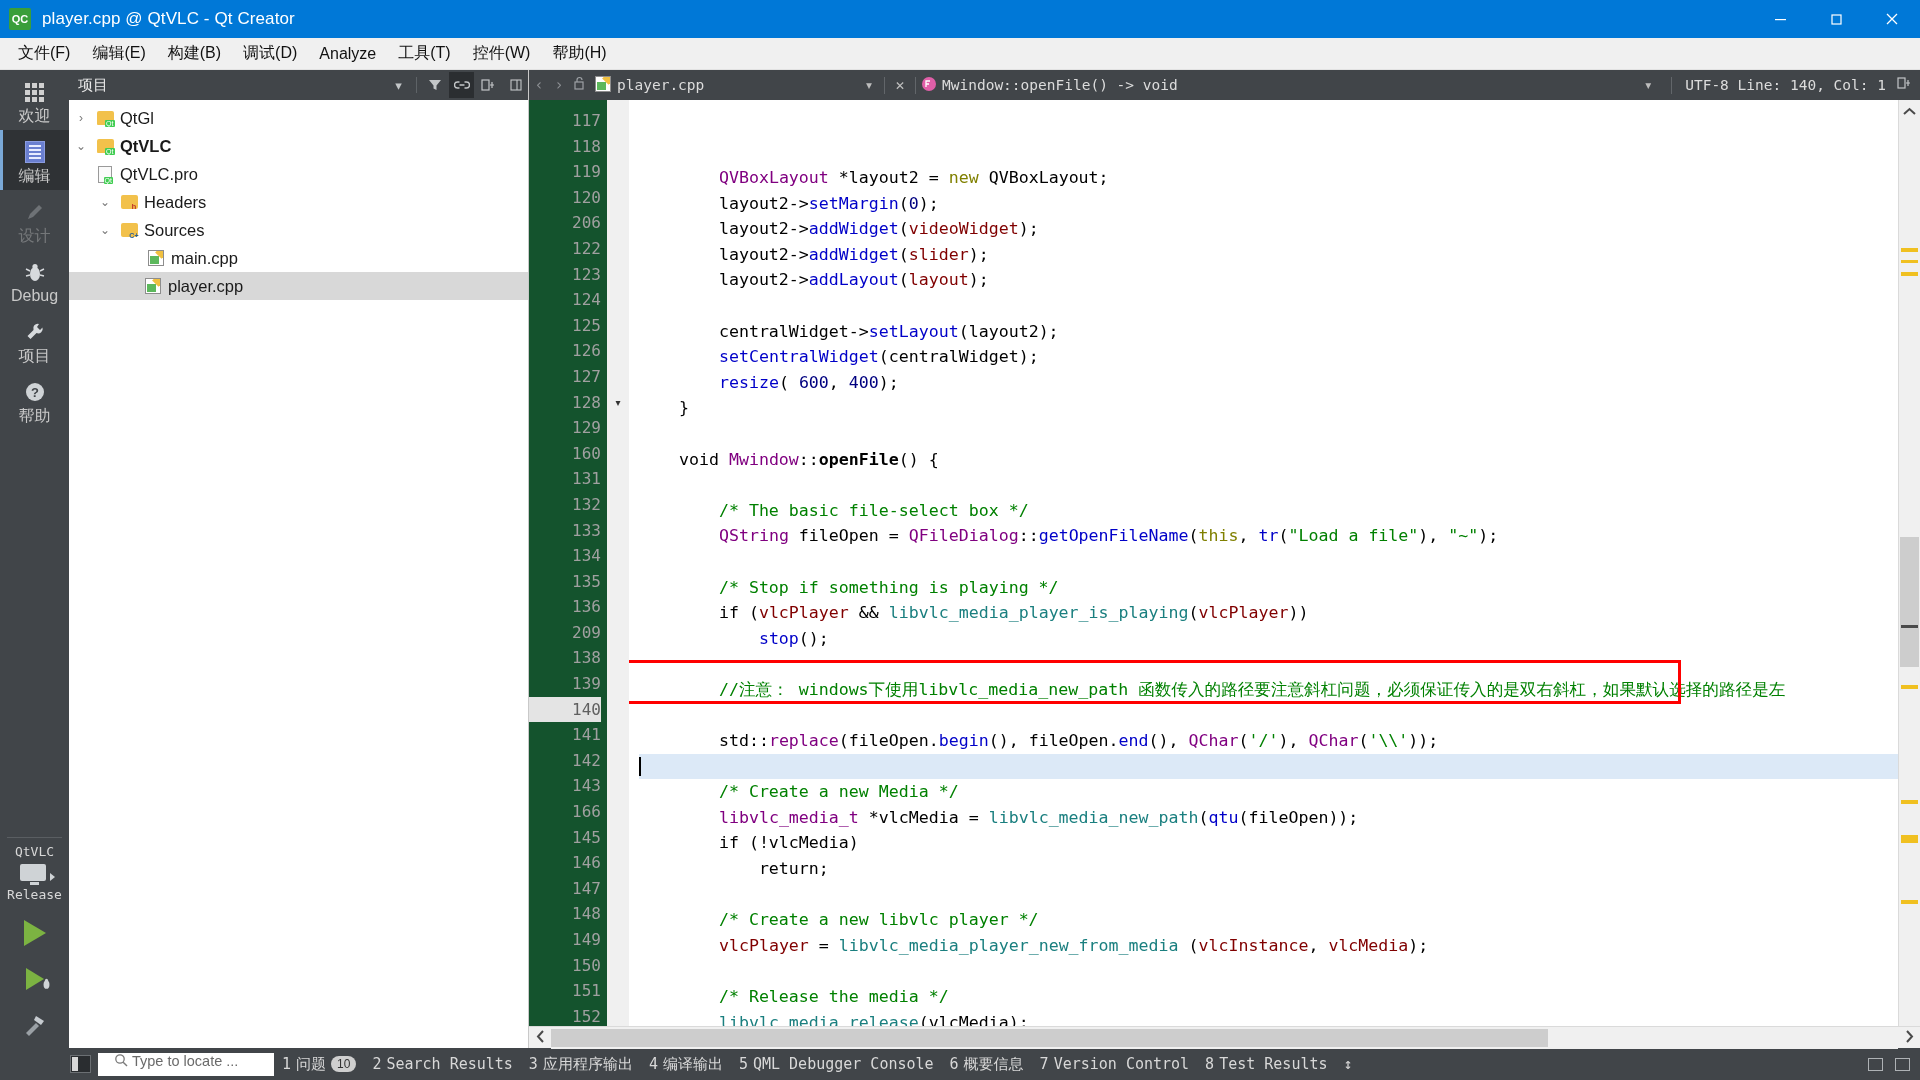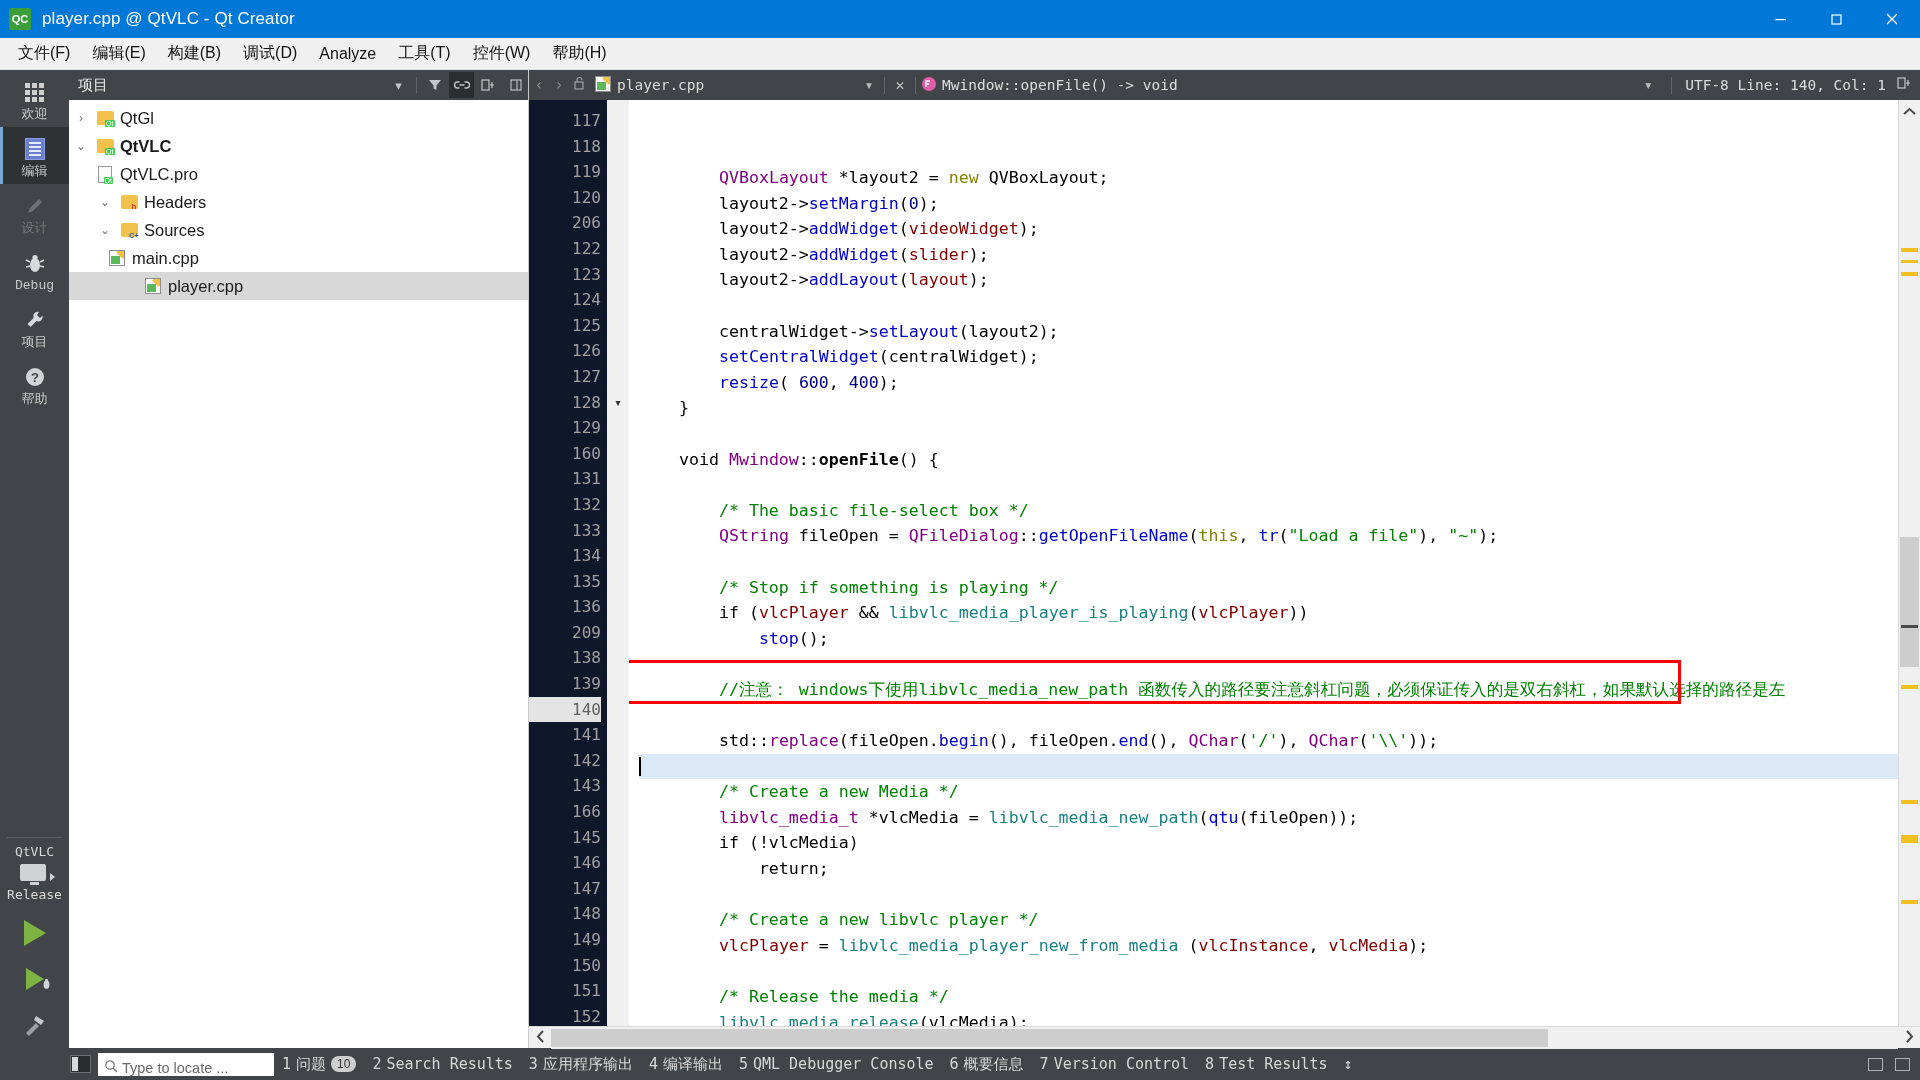--- a/index.html
+++ b/index.html
@@ -50,21 +50,21 @@
     width: 69px; padding: 9px 0 6px; display: flex; flex-direction: column;
     align-items: center; gap: 3px; position: relative;
   }
   .mode.active { background: #2f3235; }
   .mode.active:before {
     content: ''; position: absolute; left: 0; top: 0; bottom: 0; width: 3px;
     background: #7aa8d6;
   }
   .mode.disabled { opacity: .38; }
   .mode-gl { height: 26px; display: flex; align-items: center; justify-content: center; }
-  .mode-label { font-size: 13px; line-height: 1; font-family: Liberation Mono, monospace; }
+  .mode-label { font-size: 16px; line-height: 1; }
   .grid-icon { display: grid; grid-template-columns: repeat(3,5px); gap: 2px; }
   .grid-icon i { width: 5px; height: 5px; background: #d0d0d0; display: block; }
   .doc-icon {
     width: 20px; height: 22px; background: #6a7fd0; border: 1px solid #8b9ce0;
     display: flex; flex-direction: column; justify-content: center; gap: 2px; padding: 0 3px;
   }
   .doc-icon i { height: 2px; background: #e8ecff; display: block; }
 
   .mode-bottom {
     position: absolute; bottom: 0; left: 0; right: 0;
@@ -130,21 +130,21 @@
   .etb { width: 20px; text-align: center; color: #bdbdbd; font-size: 15px; }
   .etb.dim { color: #8d9094; }
   .ed-filebox { display: flex; align-items: center; gap: 6px; width: 270px; padding-left: 6px; }
   .ed-sym { display: flex; align-items: center; gap: 5px; }
   .ed-spacer { flex: 1; }
   .ed-right { display: flex; align-items: center; gap: 8px; padding-right: 6px; }
   .vsep { width: 1px; height: 17px; background: #62666a; margin: 0 5px; }
 
   .ed-body { flex: 1; display: flex; position: relative; overflow: hidden; background: #fff; }
   .gutter {
-    width: 78px; flex: 0 0 78px; background: #0f172a; color: #a0a0a0;
+    width: 78px; flex: 0 0 78px; background: #14532d; color: #a0a0a0;
     font-family: "DejaVu Sans Mono", monospace; font-size: 16px; text-align: right;
     padding-top: 8px; padding-right: 6px; user-select: none;
   }
   .foldcol { width: 22px; flex: 0 0 22px; background: #f0f0f0; padding-top: 8px; }
   .code {
     flex: 1; padding-top: 8px; padding-left: 10px;
     font-family: "DejaVu Sans Mono", monospace; font-size: 16.6px;
     white-space: pre; overflow: hidden; position: relative; color: #000;
   }
   .ln { height: 25.6px; line-height: 25.6px; }
@@ -192,21 +192,21 @@
     display: flex; align-items: center; font-family: "DejaVu Sans Mono", monospace;
     font-size: 15px; gap: 0;
   }
   .sb-toggle {
     width: 21px; height: 18px; margin: 0 7px 0 70px; background: #2a2d30;
     border: 1px solid #6b6f73; display: flex; align-items: center;
   }
   .sb-toggle i { width: 6px; height: 14px; background: #d8d8d8; margin-left: 1px; }
   .locator {
     width: 176px; height: 23px; background: #fff; color: #6a6a6a;
-    display: flex; align-items: flex-end; gap: 4px; padding-left: 6px;
+    display: flex; align-items: flex-start; gap: 4px; padding-left: 16px;
     font-size: 14.5px; font-family: "Liberation Sans", sans-serif;
   }
   .sb-item { padding: 0 8px; white-space: nowrap; display: flex; align-items: center; gap: 5px; }
   .badge {
     background: #cfcfcf; color: #333; border-radius: 8px; font-size: 12px;
     padding: 1px 6px; font-family: "Liberation Sans", sans-serif;
   }
   .sb-right { margin-left: auto; display: flex; align-items: center; gap: 12px; padding-right: 10px; }
   .sb-sq { width: 15px; height: 13px; border: 1px solid #aeb2b5; }
 </style>
@@ -405,21 +405,21 @@
           </span>
         <span class="tlabel">Headers</span>
       </div>
       <div class="trow" style="padding-left:24px">
         <span class="tw">⌄</span>
         <span class="tico">
             <span class="f-c"></span>
           </span>
         <span class="tlabel">Sources</span>
       </div>
-      <div class="trow" style="padding-left:36px">
+      <div class="trow" style="padding-left:75px">
         <span class="tico">
             <span class="f-cpp"></span>
           </span>
         <span class="tlabel">main.cpp</span>
       </div>
       <div class="trow sel" style="padding-left:72px">
         <span class="tico">
             <span class="f-cpp"></span>
           </span>
         <span class="tlabel">player.cpp</span>

